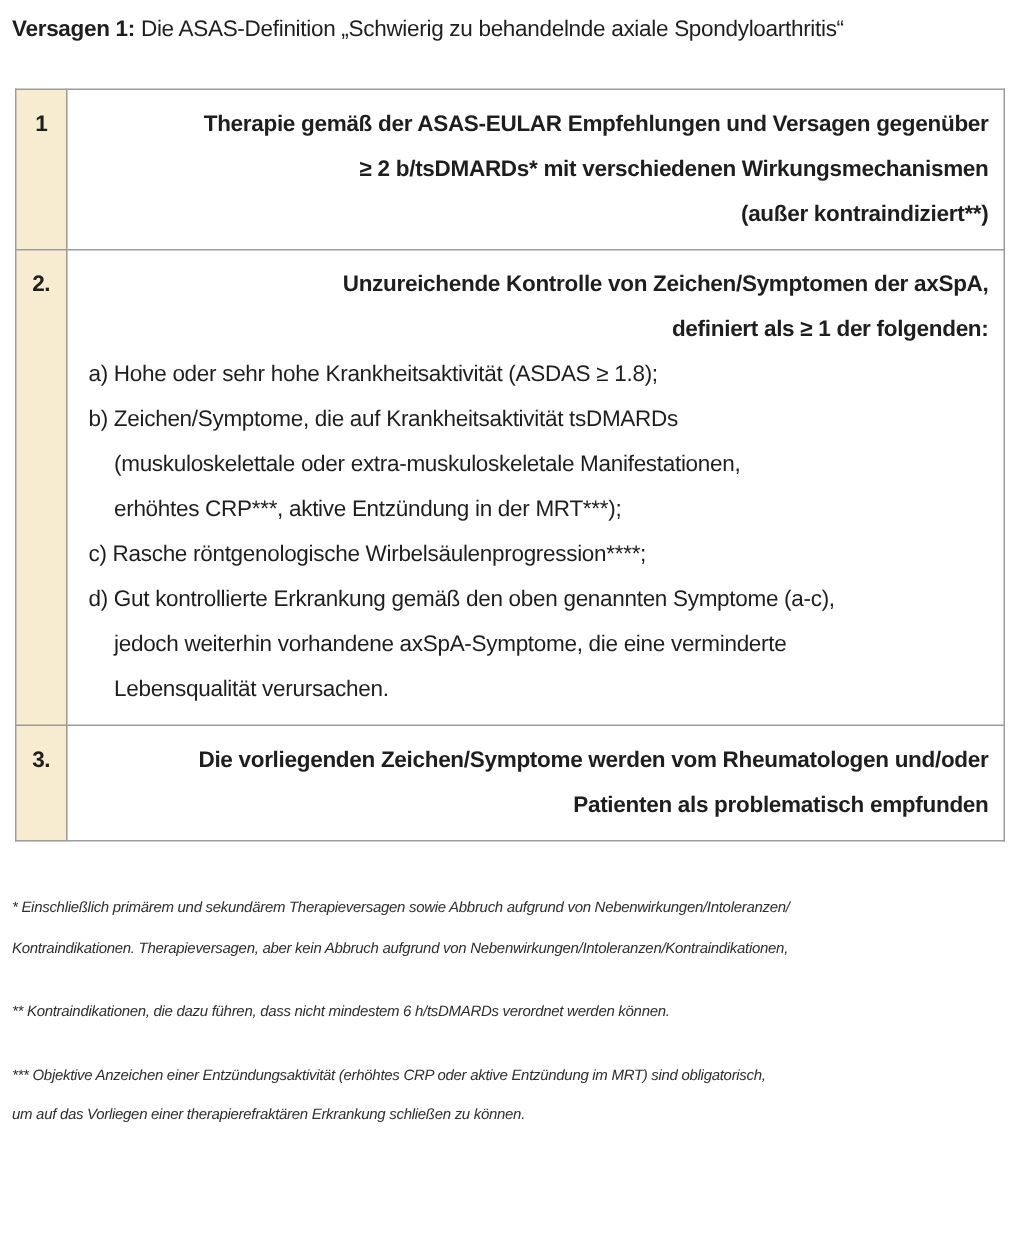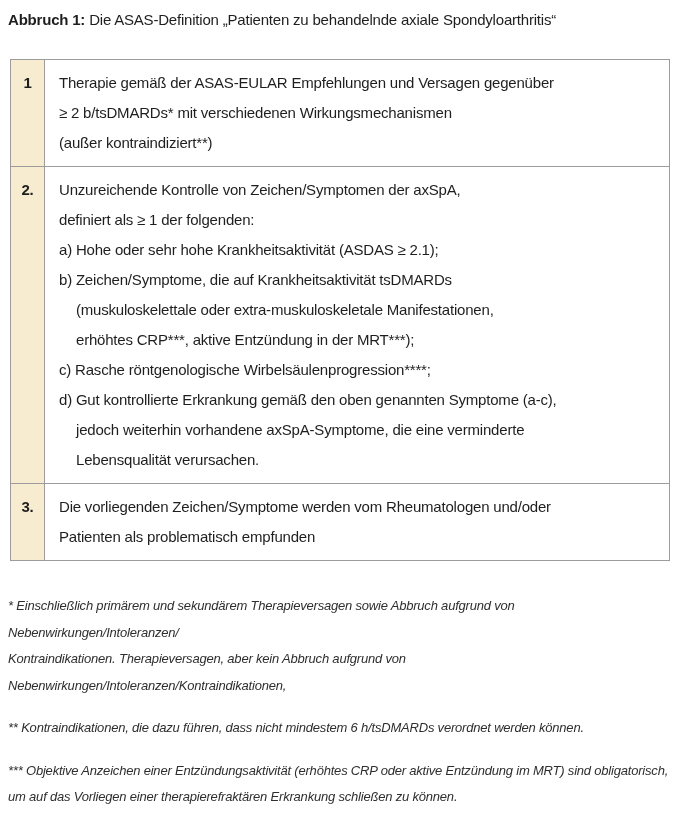--- a/index.html
+++ b/index.html
@@ -35,58 +35,58 @@
     font-size:15px;
     line-height:30px;
     padding:8px 0;
   }
   td.bodycell{
     padding:8px 10px 8px 14px;
     font-size:15px;
     line-height:30px;
   }
   .ln{display:block;}
-  .b{font-weight:400;}
+  .b{font-weight:700;text-align:right;}
   .ind{padding-left:17px;}
 
   
   .footnotes{margin-top:32px;}
   .fn{
-    font-size:13px;
+    font-size:10px;
     font-style:italic;
     line-height:26.5px;
     color:#2e2e2e;
     margin:0 0 16px 0;
   }
   .fl{display:block;}
 </style>
 </head>
 <body>
 
 <div class="page">
 
-  <p class="caption"><b>Abbruch 1:</b><span> Die ASAS-Definition „Patienten zu behandelnde axiale Spondyloarthritis“</span></p>
+  <p class="caption"><b>Versagen 1:</b><span> Die ASAS-Definition „Schwierig zu behandelnde axiale Spondyloarthritis“</span></p>
 
 
   <table class="def">
     <tbody>
       <tr>
         <td class="numcell">1</td>
         <td class="bodycell">
           <span class="ln b">Therapie gemäß der ASAS-EULAR Empfehlungen und Versagen gegenüber</span>
           <span class="ln b">≥ 2 b/tsDMARDs* mit verschiedenen Wirkungsmechanismen</span>
           <span class="ln b">(außer kontraindiziert**)</span>
         </td>
       </tr>
       <tr>
         <td class="numcell">2.</td>
         <td class="bodycell">
           <span class="ln b">Unzureichende Kontrolle von Zeichen/Symptomen der axSpA,</span>
           <span class="ln b">definiert als ≥ 1 der folgenden:</span>
-          <span class="ln">a) Hohe oder sehr hohe Krankheitsaktivität (ASDAS ≥ 2.1);</span>
+          <span class="ln">a) Hohe oder sehr hohe Krankheitsaktivität (ASDAS ≥ 1.8);</span>
           <span class="ln">b) Zeichen/Symptome, die auf Krankheitsaktivität tsDMARDs</span>
           <span class="ln ind">(muskuloskelettale oder extra-muskuloskeletale Manifestationen,</span>
           <span class="ln ind">erhöhtes CRP***, aktive Entzündung in der MRT***);</span>
           <span class="ln">c) Rasche röntgenologische Wirbelsäulenprogression****;</span>
           <span class="ln">d) Gut kontrollierte Erkrankung gemäß den oben genannten Symptome (a-c),</span>
           <span class="ln ind">jedoch weiterhin vorhandene axSpA-Symptome, die eine verminderte</span>
           <span class="ln ind">Lebensqualität verursachen.</span>
         </td>
       </tr>
       <tr>

